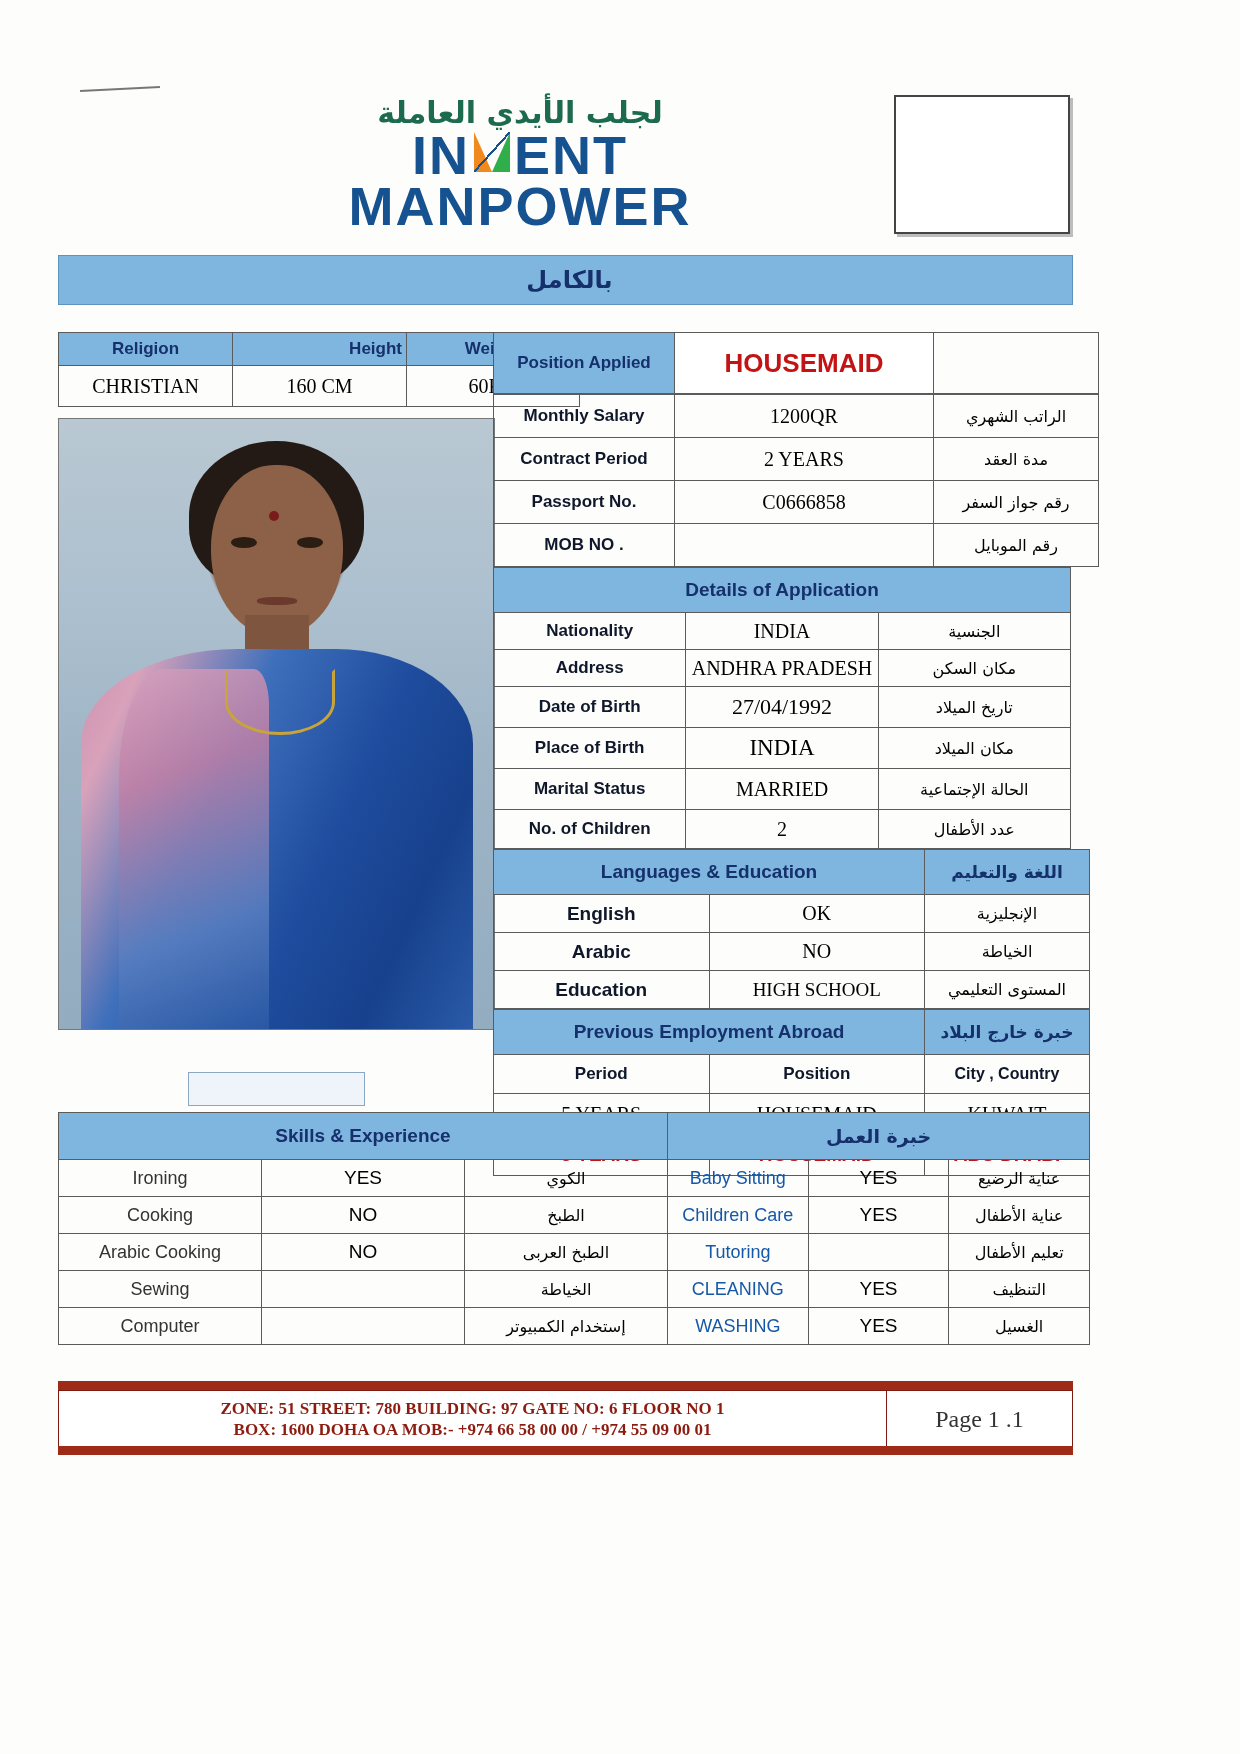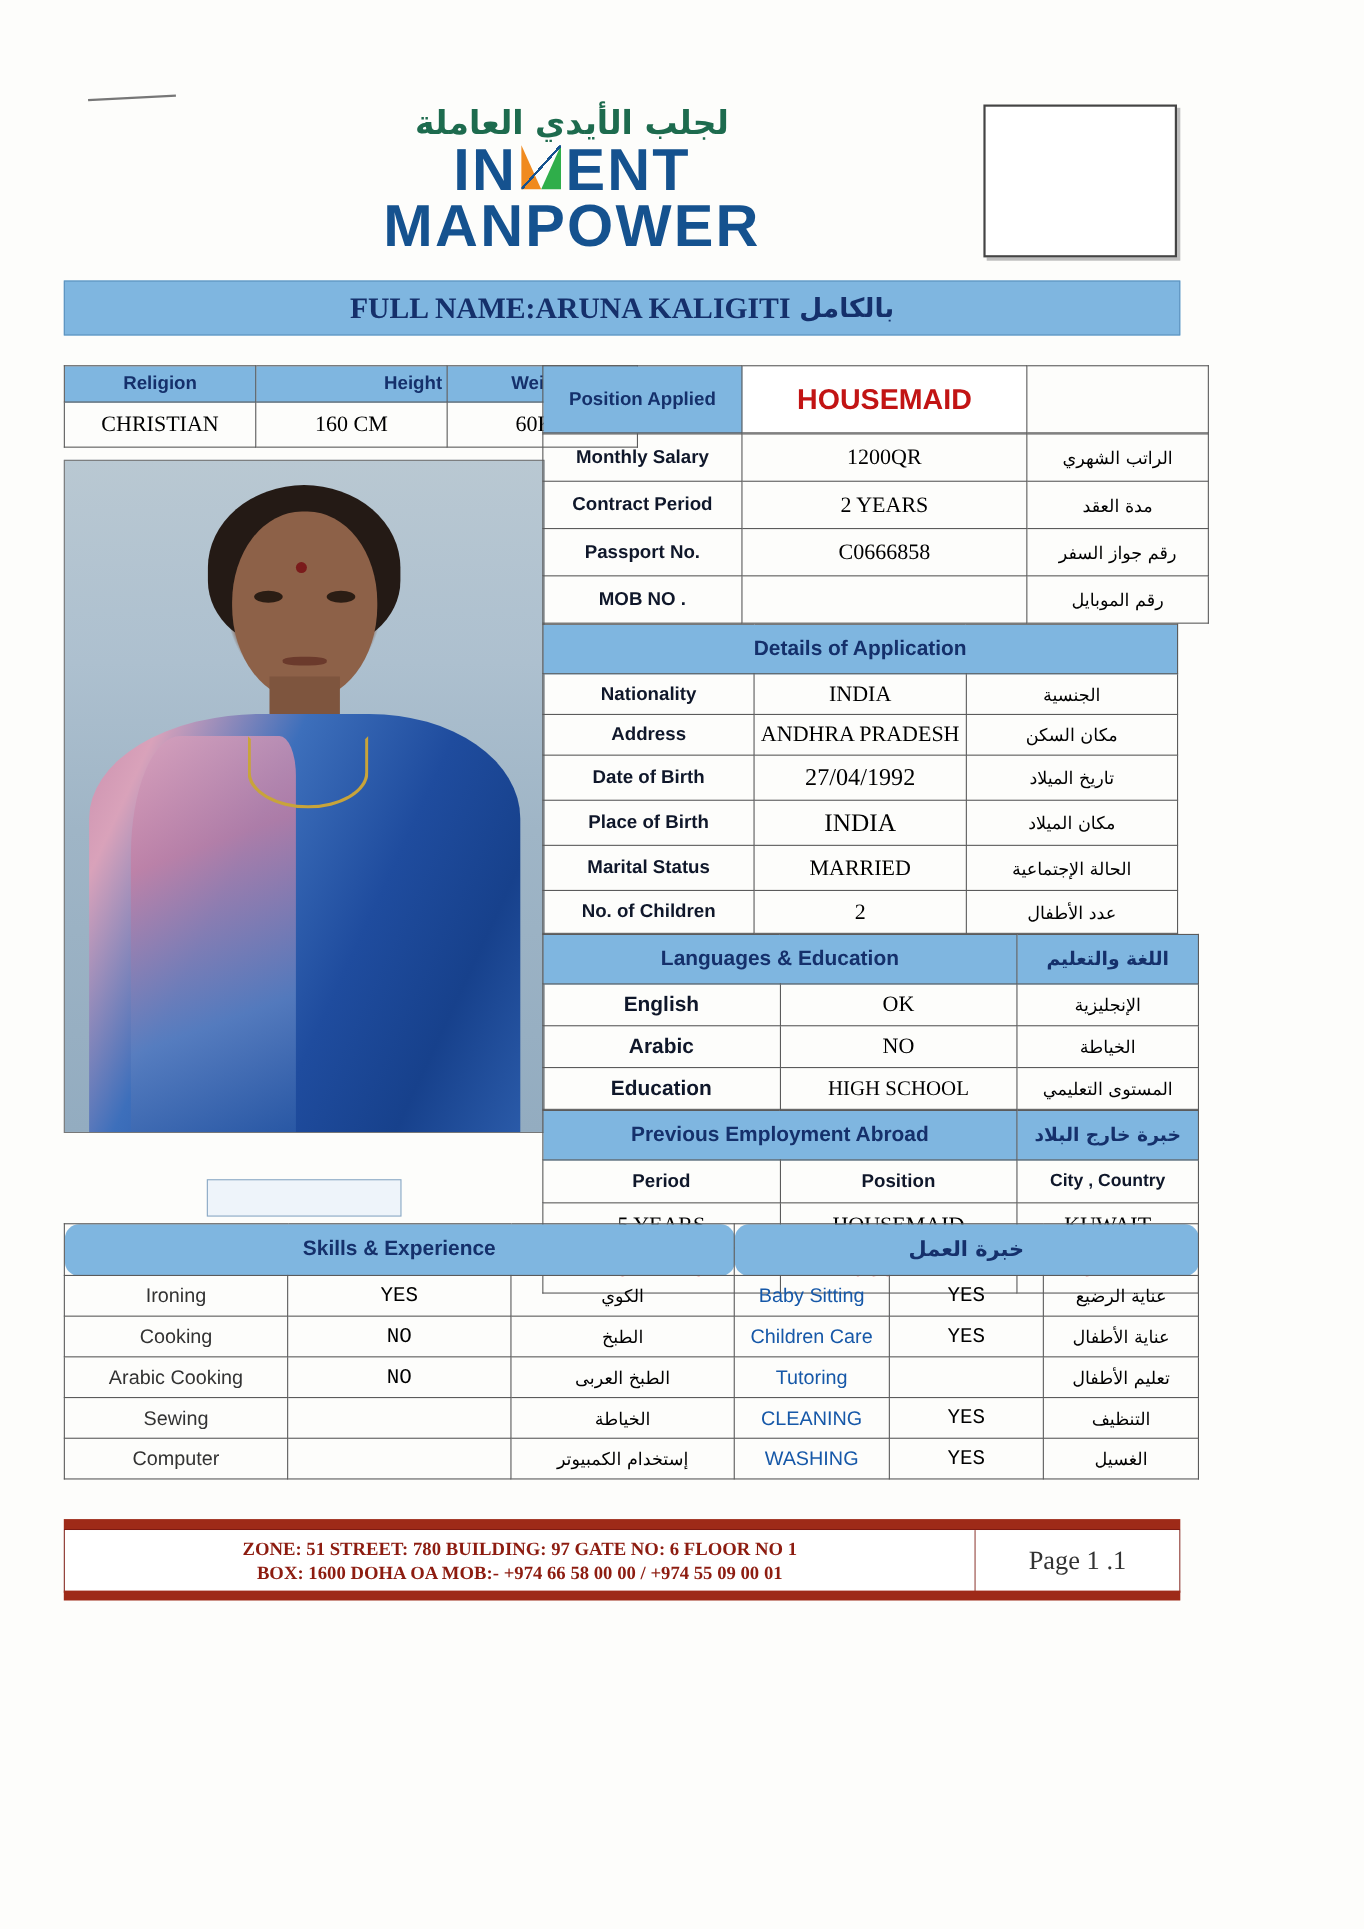--- a/index.html
+++ b/index.html
@@ -287,34 +287,34 @@
     background: #eef4fa;
   }
 
   
   .skills {
     position: absolute;
     left: 58px;
     top: 1112px;
     width: 1013px;
   }
-  .skills td { height: 30px; border-radius: 13px; }
+  .skills td { height: 30px; }
   .skills .hdr {
     background: #7fb6e0;
     color: #15306b;
     font-weight: bold;
     font-size: 19px;
   }
   .skills .name {
     font-size: 18px;
     color: #333;
   }
   .skills .name.blue { color: #1658a8; }
   .skills .yes {
-    font-family: Liberation Mono, monospace;
+    font-family: Liberation Sans, sans-serif;
     font-size: 19px;
   }
 
   
   .footer {
     position: absolute;
     left: 58px;
     top: 1390px;
     width: 1013px;
     height: 56px;
@@ -363,21 +363,20 @@
   <div class="hdr-line"></div>
 
   <div class="logo-block">
     <div class="logo-arabic">لجلب الأيدي العاملة</div>
     <div class="logo-main">IN<span class="logo-v">V</span>ENT</div>
     <div class="logo-main l2">MANPOWER</div>
     <div class="photo-box-tr"></div>
   </div>
 
   <div class="name-bar">
-    <span class="txt">FULL NAME:ARUNA KALIGITI</span>
     <span class="ar">بالكامل</span>
   </div>
 
   <div class="grid">
 
     <table class="t top-left">
       <tbody>
           <tr>
         <td class="blue-lbl" style="width:165px;background:#7fb6e0;color:#15306b;">Religion</td>
         <td class="blue-lbl" style="width:165px;background:#7fb6e0;color:#15306b;text-align:right;">Height</td>

